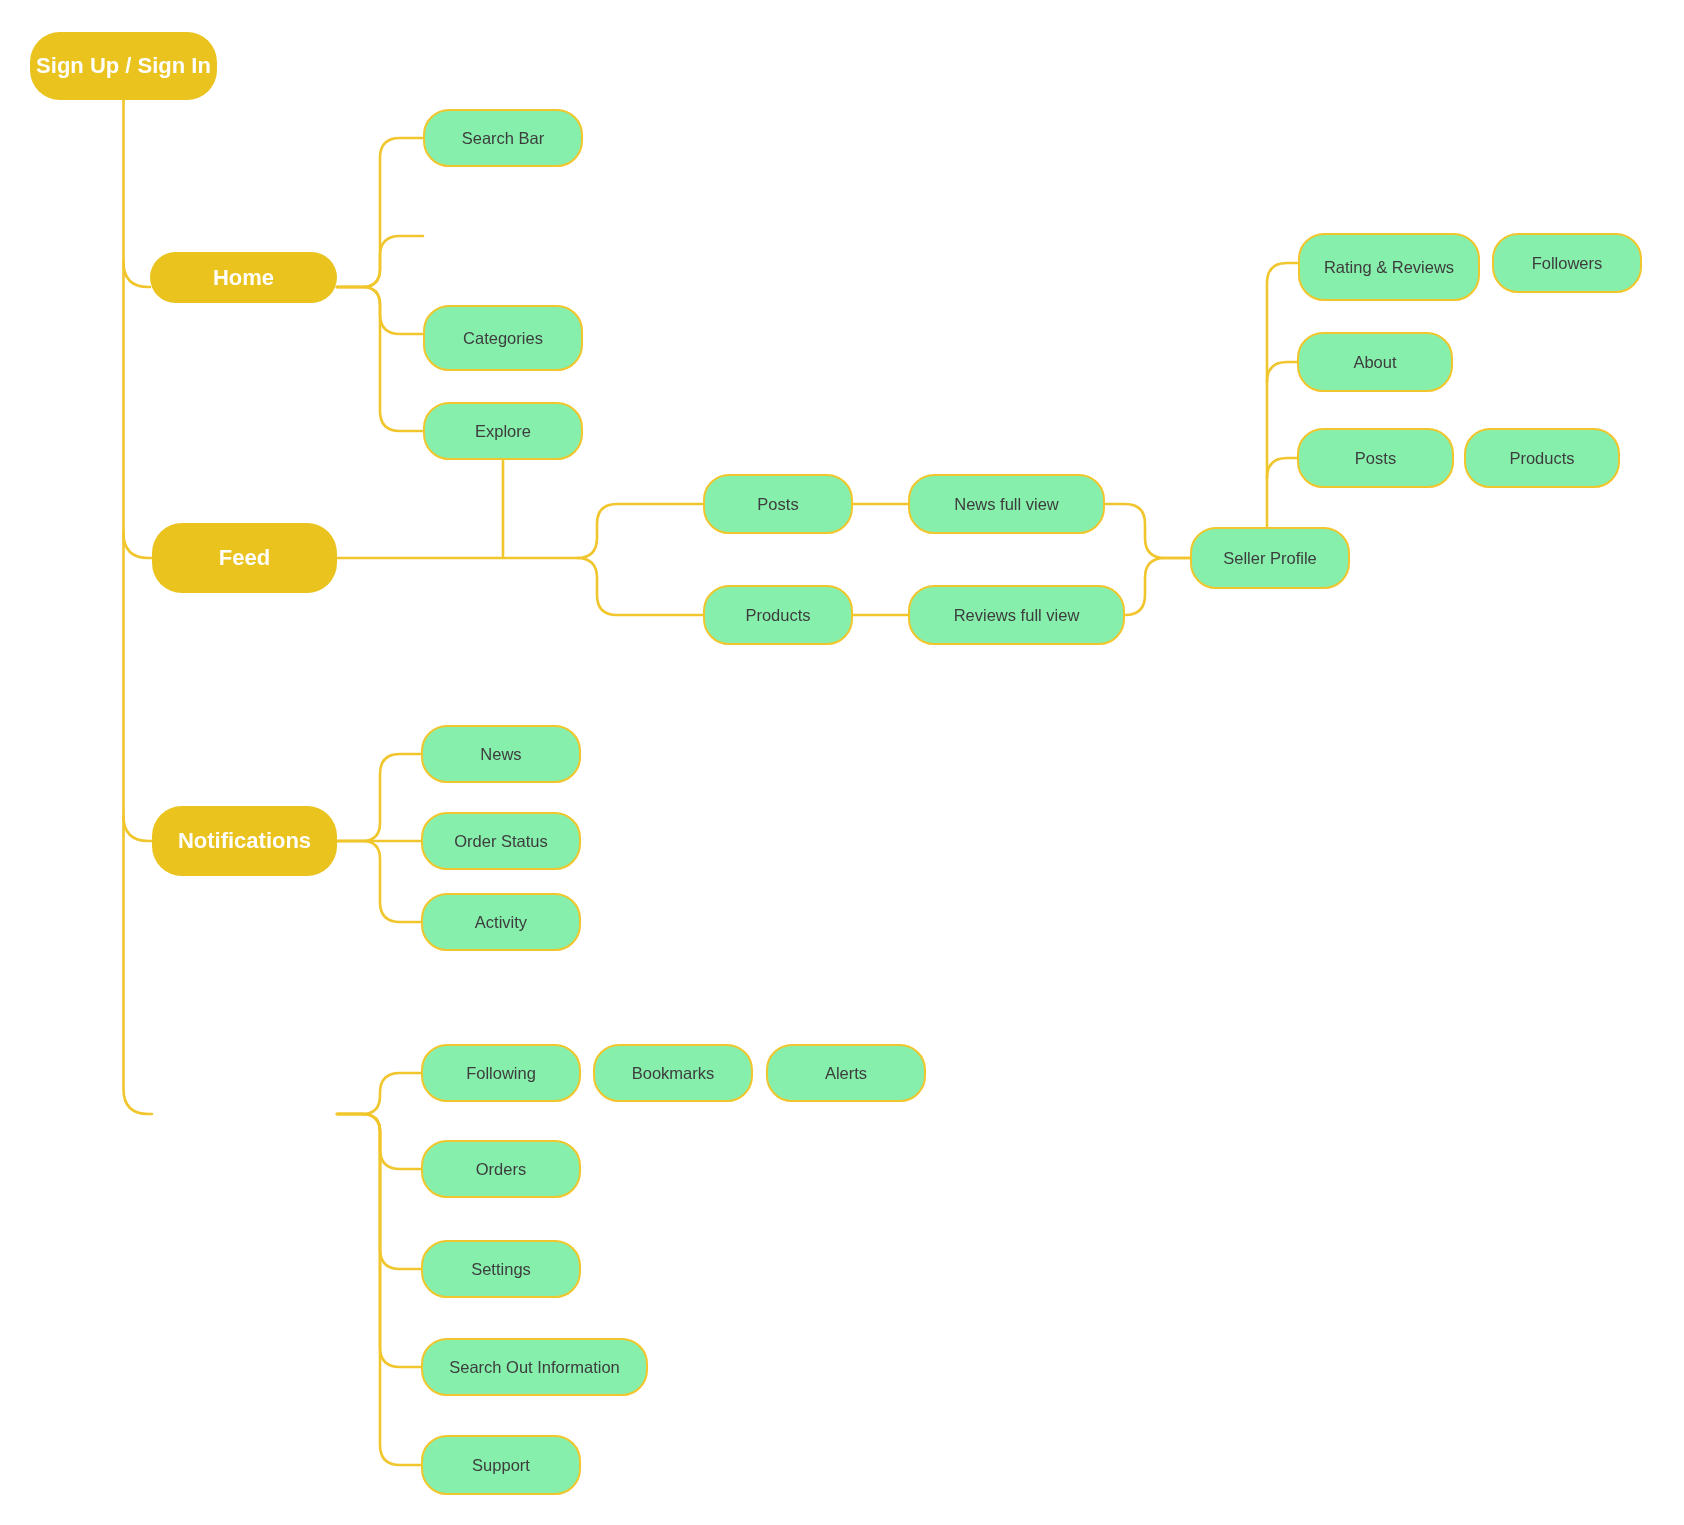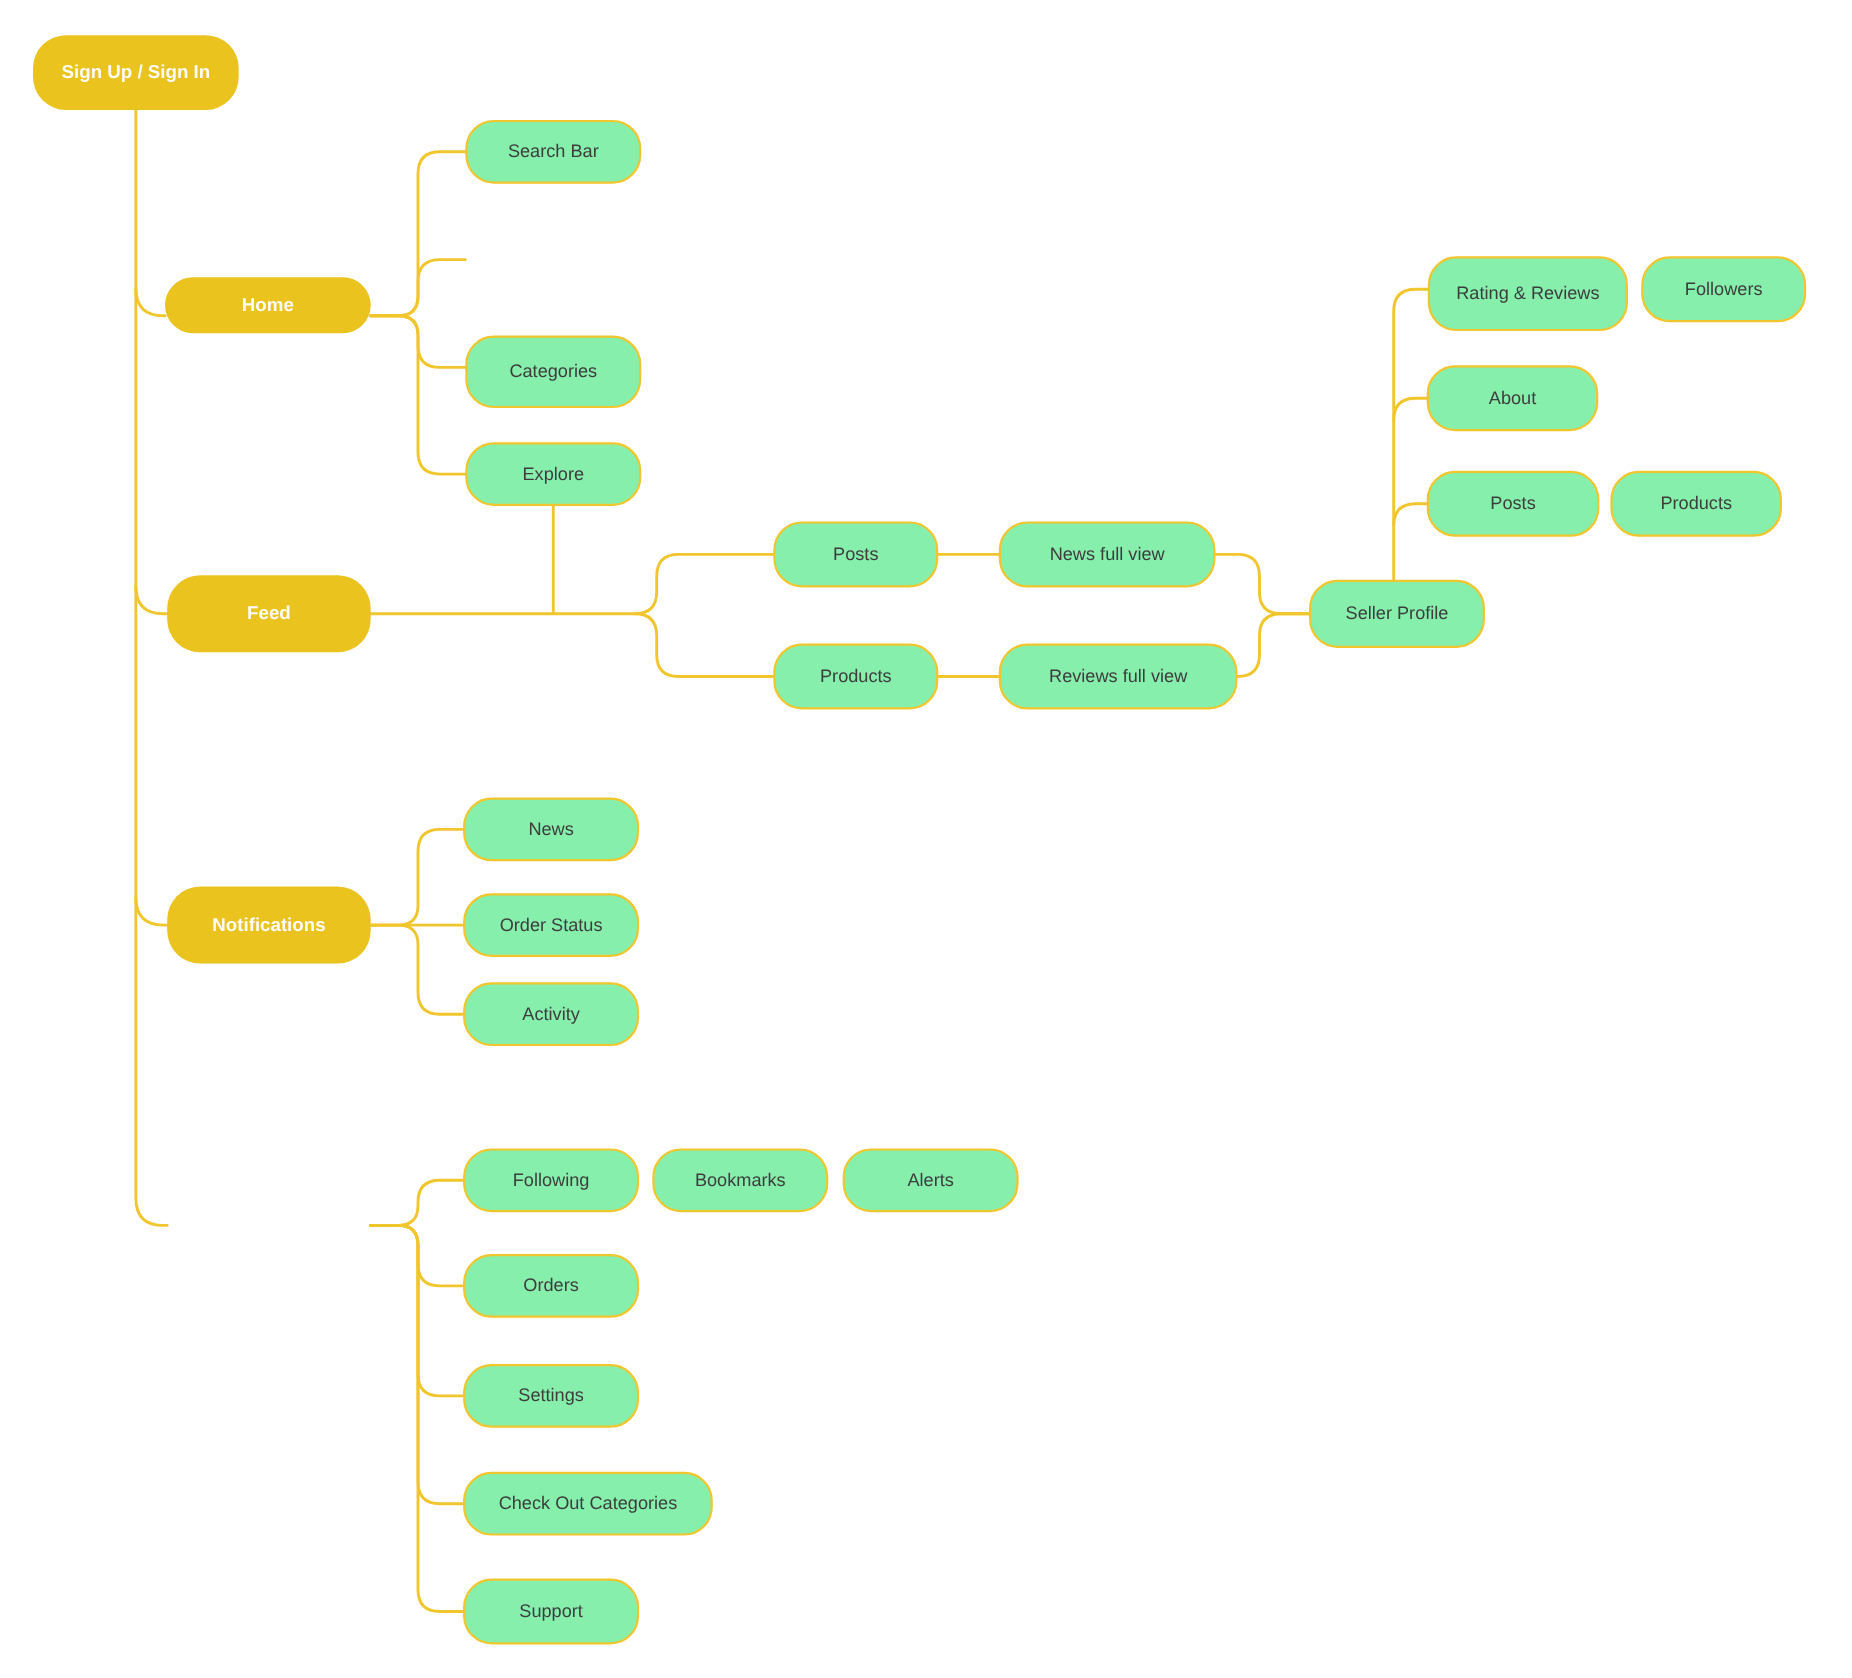--- a/index.html
+++ b/index.html
@@ -41,21 +41,21 @@
     font-size: 16.5px;
     line-height: 1.15;
     white-space: nowrap;
   }
   .node.primary {
     background: #EAC31F;
     border: none;
     border-radius: 30px;
     color: #FDFDFB;
     font-weight: bold;
-    font-size: 17px;
+    font-size: 22px;
   }
 </style>
 </head>
 <body>
 
 <div class="canvas">
 
   <svg class="wires" viewBox="0 0 1684 1525" xmlns="http://www.w3.org/2000/svg">
 
     <path d="M123.5 100 V1089 Q123.5 1114 148.5 1114 H152"></path>
@@ -168,19 +168,19 @@
   <div class="node" style="left:766px;top:1044px;width:160px;height:58px">
     <span>Alerts</span>
   </div>
   <div class="node" style="left:421px;top:1140px;width:160px;height:58px">
     <span>Orders</span>
   </div>
   <div class="node" style="left:421px;top:1240px;width:160px;height:58px">
     <span>Settings</span>
   </div>
   <div class="node" style="left:421px;top:1338px;width:227px;height:58px">
-    <span>Check Out Categories</span>
+    <span>Search Out Information</span>
   </div>
   <div class="node" style="left:421px;top:1435px;width:160px;height:60px">
     <span>Support</span>
   </div>
 
 </div>
 
 </body></html>

